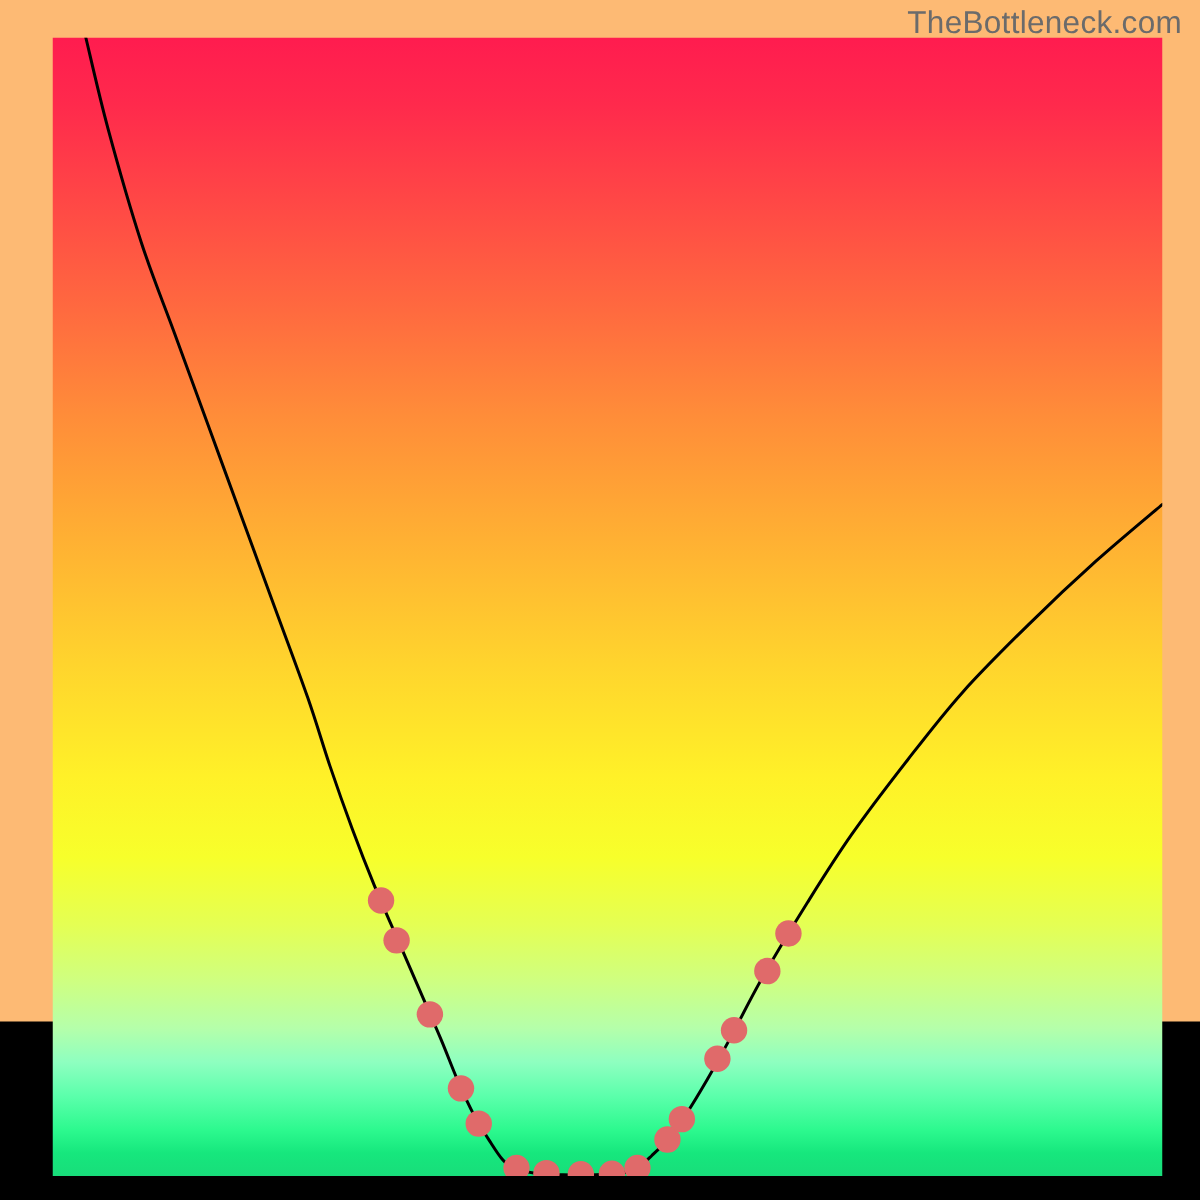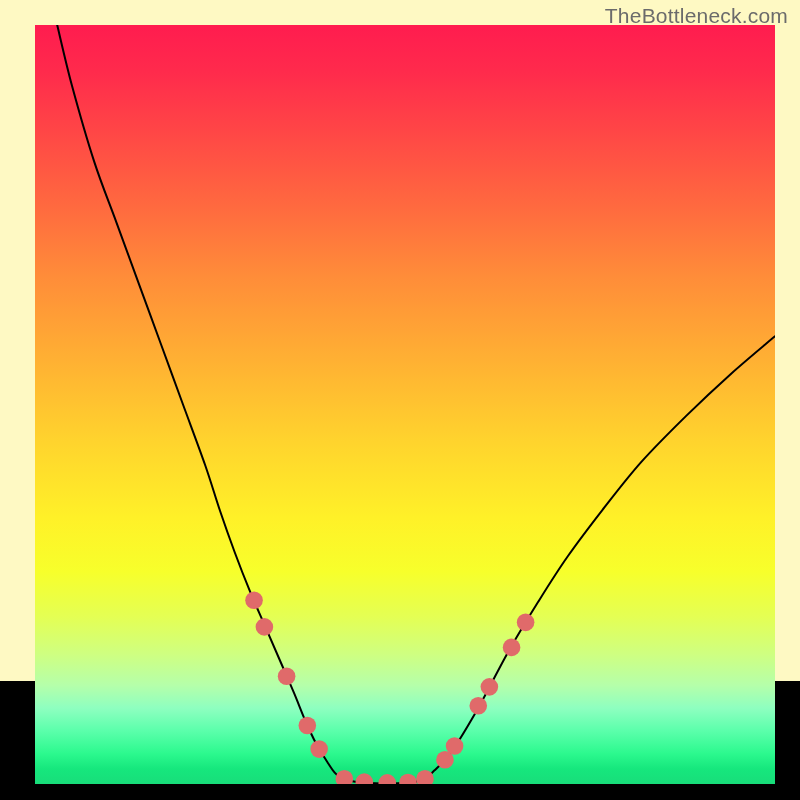--- a/index.html
+++ b/index.html
@@ -10,21 +10,21 @@
     overflow: hidden;
     background: #000;
     font-family: Arial, Helvetica, sans-serif;
   }
   .frame {
     position: absolute;
     left: 0;
     top: 0;
     width: 800px;
     height: 681px;
-    background: #fef9c3;
+    background: #fdba74;
   }
   .plot {
     position: absolute;
     left: 35px;
     top: 25px;
     width: 740px;
     height: 759px;
     overflow: hidden;
   }
   .gradient {

